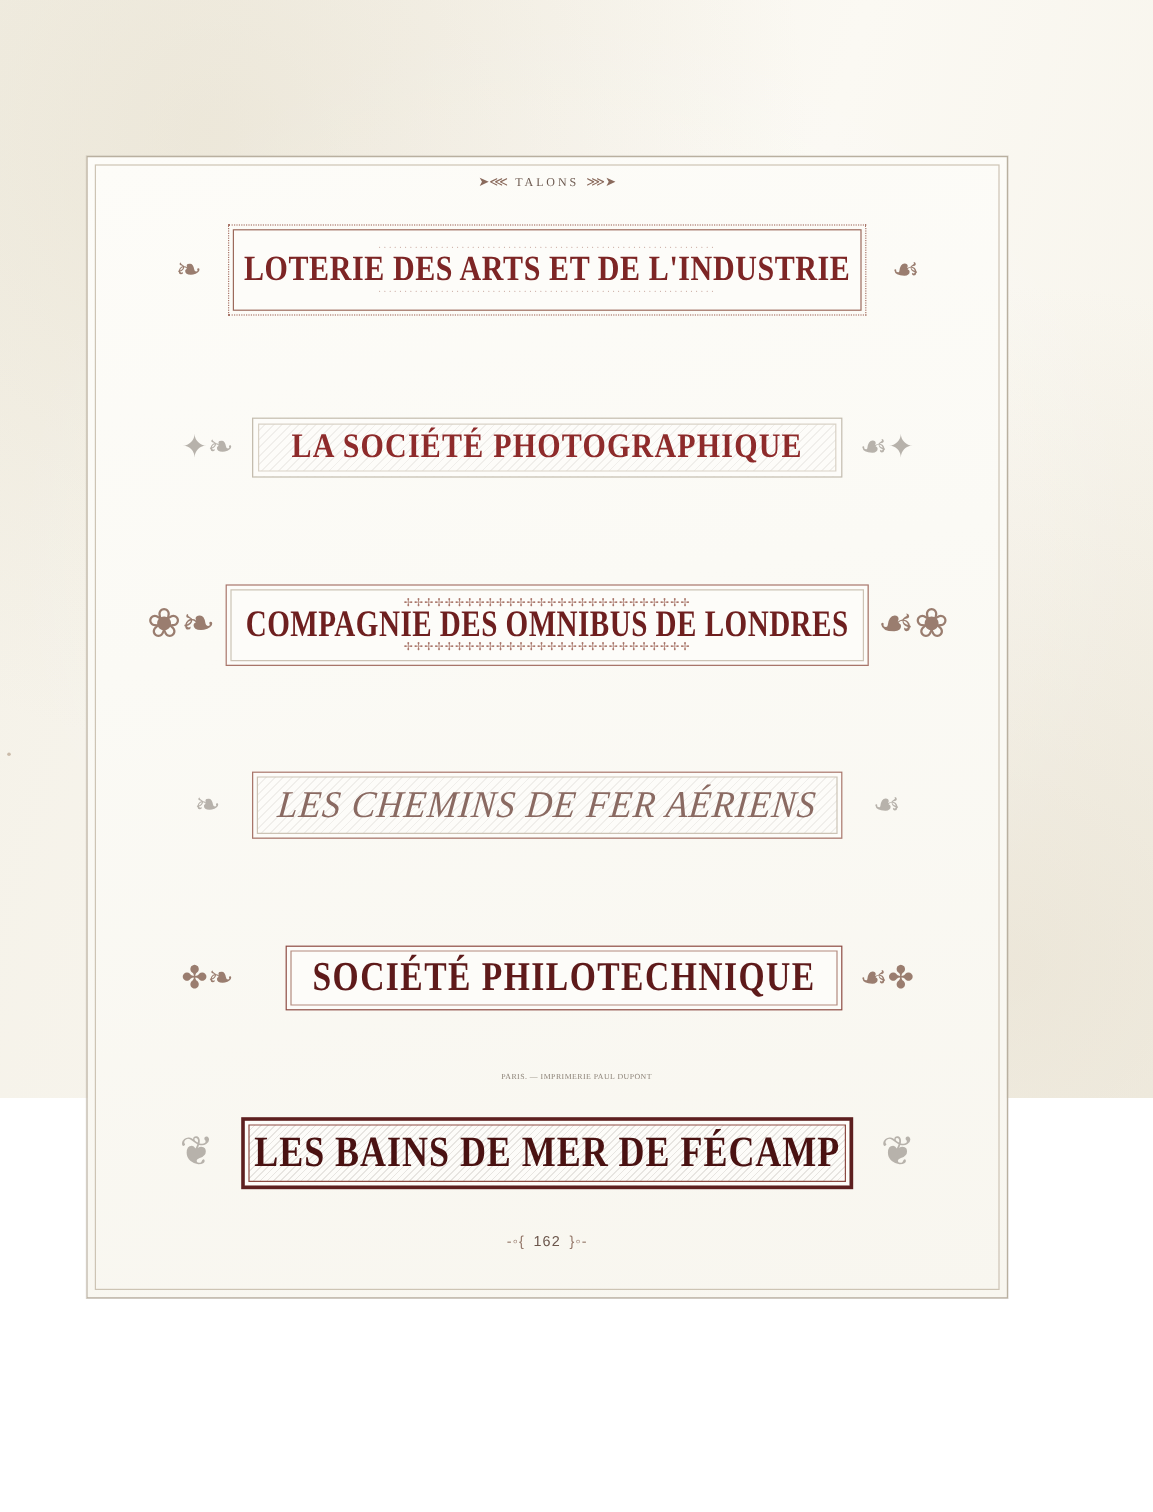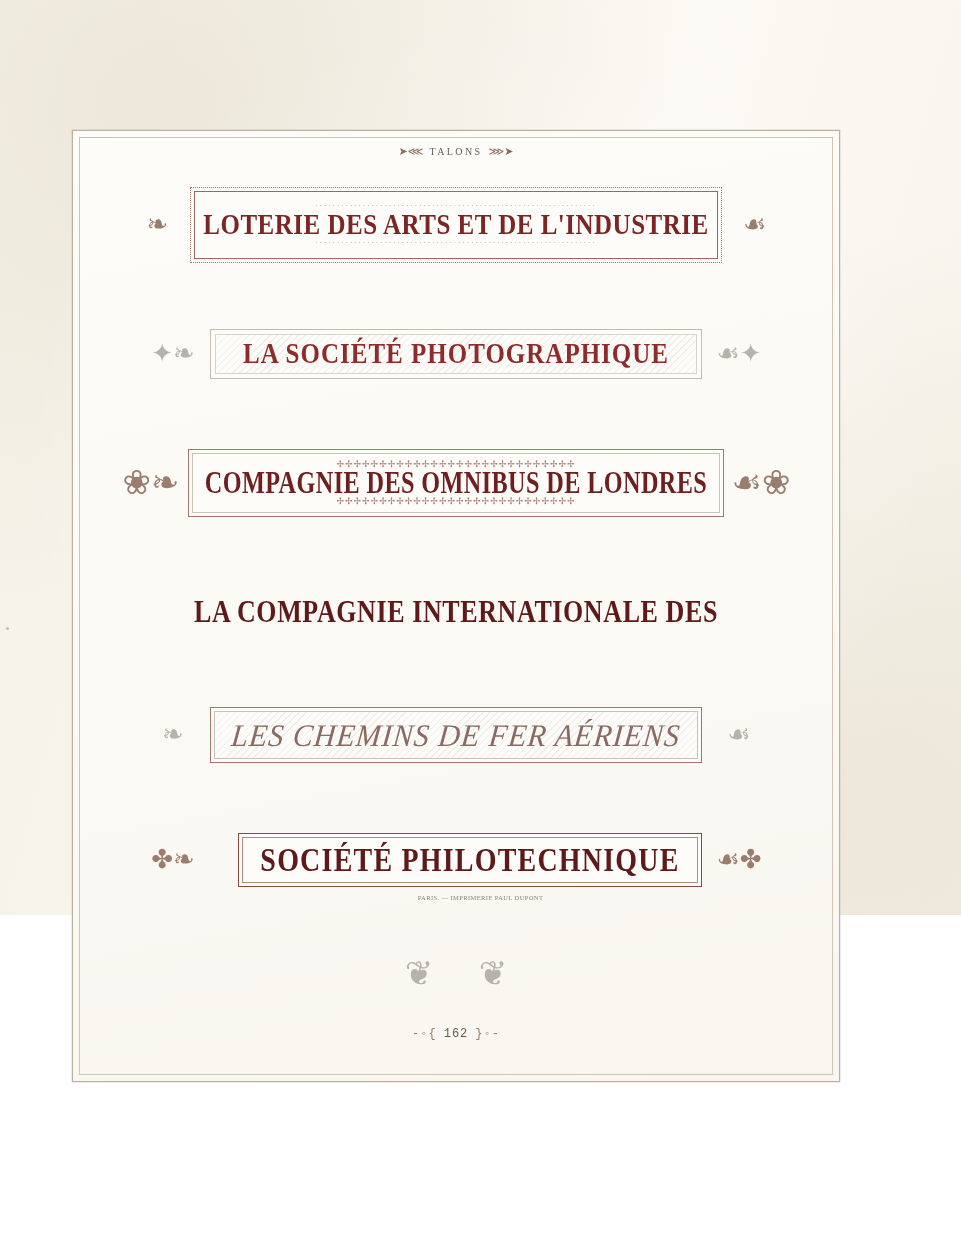--- a/index.html
+++ b/index.html
@@ -227,21 +227,21 @@
 
   
   .plate-footer {
     position: absolute;
     left: 0;
     right: 0;
     bottom: 26px;
     text-align: center;
   }
   .page-number {
-    font-family: Liberation Mono, monospace;
+    font-family: Liberation Sans, sans-serif;
     font-size: 12px;
     color: #6b564c;
     letter-spacing: 1px;
     margin-bottom: 14px;
   }
   .page-number .wing { color: #95786a; font-size: 12px; margin: 0 7px; }
   .imprint {
     font-family: "Liberation Serif", serif;
     font-size: 8.5px;
     color: #5c4a42;
@@ -309,46 +309,42 @@
       <div class="specimen">
         <div class="orn big">❀❧</div>
         <div class="band frame-thin-red">
           <div class="runner">✢✢✢✢✢✢✢✢✢✢✢✢✢✢✢✢✢✢✢✢✢✢✢✢✢✢✢✢</div>
           <span class="label t3">COMPAGNIE DES OMNIBUS DE LONDRES</span>
           <div class="runner">✢✢✢✢✢✢✢✢✢✢✢✢✢✢✢✢✢✢✢✢✢✢✢✢✢✢✢✢</div>
         </div>
         <div class="orn big">☙❀</div>
       </div>
 
-      <div class="specimen">
-        <div class="orn"></div>
-        <div class="band frame-none">
-          <span class="label t4">LA COMPAGNIE INTERNATIONALE DES</span>
-        </div>
-        <div class="orn"></div>
-      </div>
 
       <div class="specimen">
         <div class="orn grey">❧</div>
         <div class="band frame-thin-red hatched-light">
           <span class="label t5">LES CHEMINS DE FER AÉRIENS</span>
         </div>
         <div class="orn grey">☙</div>
       </div>
 
       <div class="specimen">
         <div class="orn">✤❧</div>
         <div class="band frame-fancy">
           <span class="label t6">SOCIÉTÉ PHILOTECHNIQUE</span>
         </div>
         <div class="orn">☙✤</div>
       </div>
 
       <div class="specimen">
         <div class="orn grey big">❦</div>
+        <div class="band frame-heavy hatched">
+          <span class="label t7">LES BAINS DE MER DE FÉCAMP</span>
+        </div>
         <div class="orn grey big">❦</div>
       </div>
 
     </div>
 
     <div class="plate-footer">
       <div class="page-number">
         <span class="wing">-◦{</span><span>162</span><span class="wing">}◦-</span>
       </div>
     </div>

